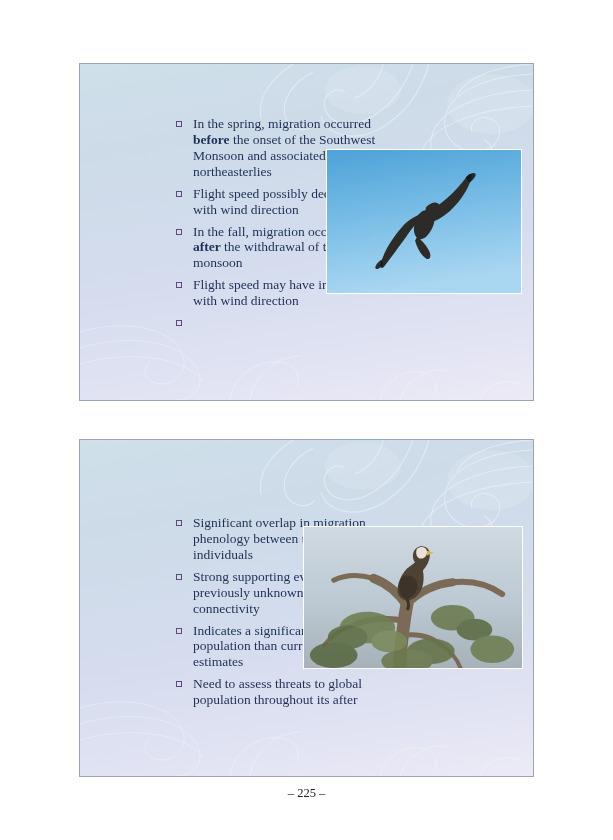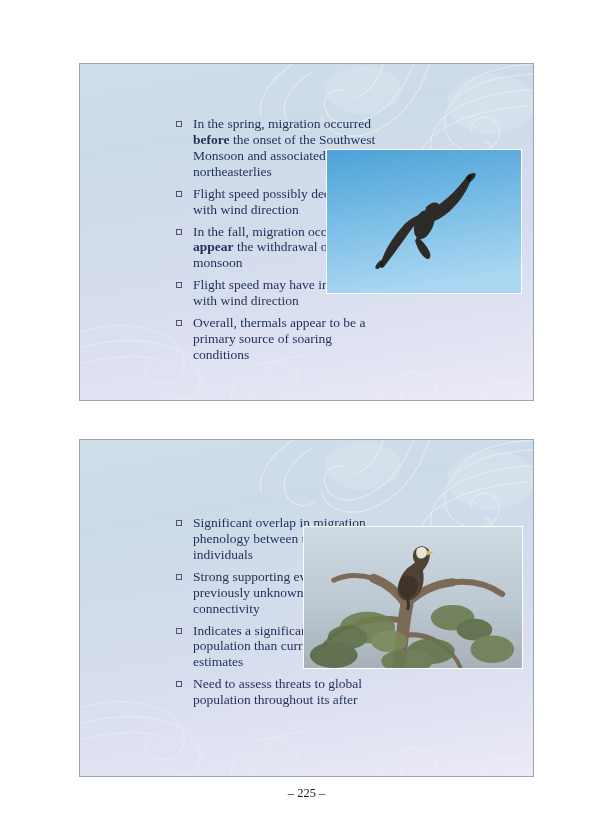--- a/index.html
+++ b/index.html
@@ -156,23 +156,23 @@
         <path d="M170,120 C174,94 196,76 222,76"></path>
         <path d="M300,120 C304,102 320,90 340,92 C356,94 362,108 352,116"></path>
         <path d="M320,120 C326,100 346,88 368,90"></path>
         <path d="M400,118 C408,104 424,98 440,104"></path>
       </g>
     </svg>
 
     <ul class="bullets">
         <li><span class="bullet-marker"></span><span><span>In the spring, migration occurred </span><b>before</b><span> the onset of  the Southwest Monsoon and associated northeasterlies</span></span></li>
         <li><span class="bullet-marker"></span><span><span>Flight speed possibly decreased with wind direction</span></span></li>
-        <li><span class="bullet-marker"></span><span><span>In the fall, migration occurred </span><b>appear</b><span> the withdrawal of the monsoon</span></span></li>
+        <li><span class="bullet-marker"></span><span><span>In the fall, migration occurred </span><b>after</b><span> the withdrawal of the monsoon</span></span></li>
         <li><span class="bullet-marker"></span><span><span>Flight speed may have increased with wind direction</span></span></li>
-        <li><span class="bullet-marker"></span><span><span>Overall, thermals appear to be a primary source of soaring conditions</span></span></li>
+        <li><span class="bullet-marker"></span></li>
       </ul>
 
     <div class="photo" id="photo-eagle-flight">
       <svg viewBox="0 0 196 145" preserveAspectRatio="none">
         <defs>
           <linearGradient id="sky1" x1="0" y1="0" x2="0.2" y2="1">
             <stop offset="0%" stop-color="#4da2d8"></stop>
             <stop offset="50%" stop-color="#79bde6"></stop>
             <stop offset="100%" stop-color="#a9d6f1"></stop>
           </linearGradient>

